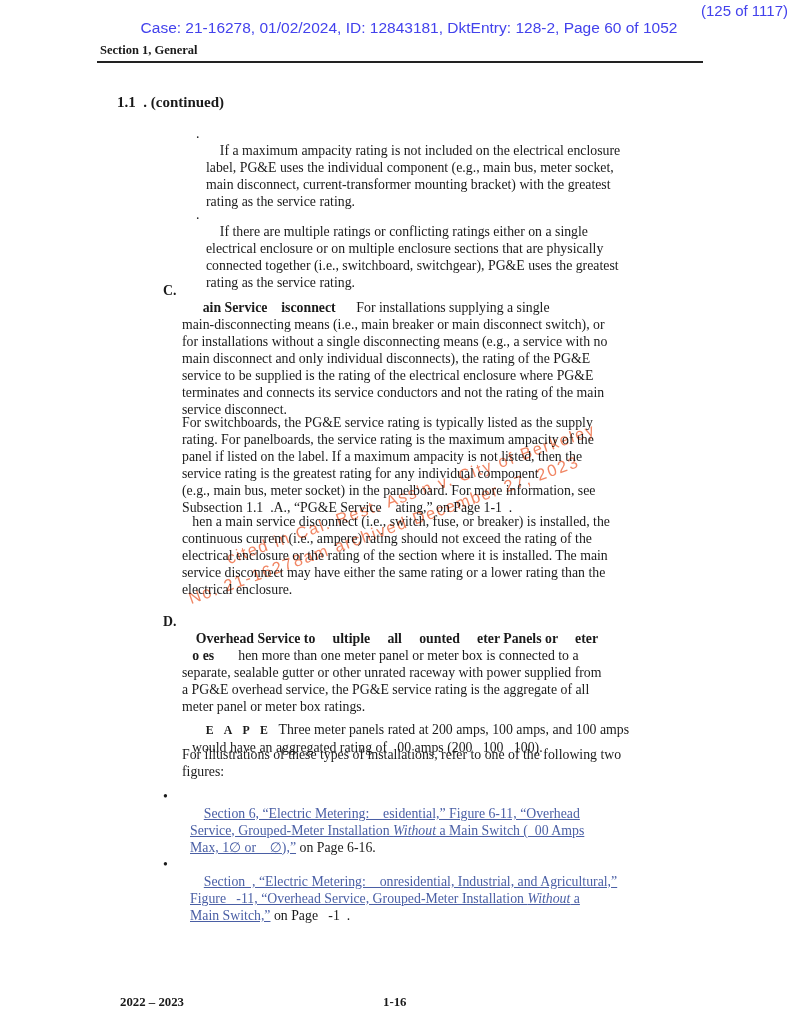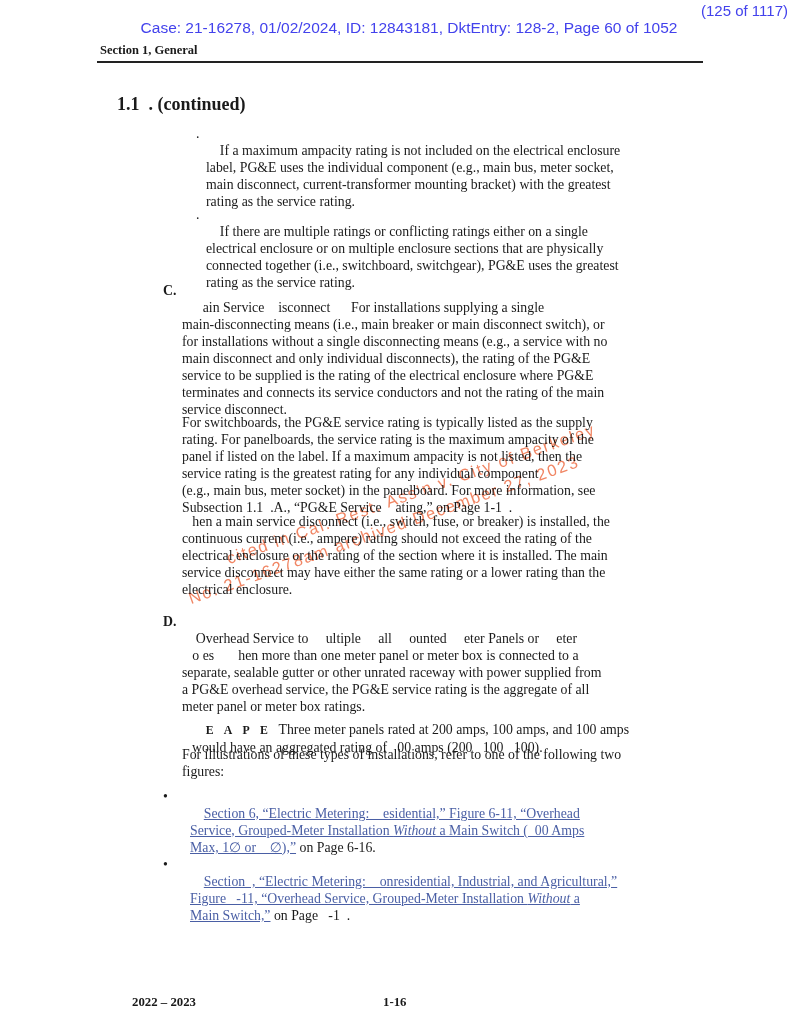--- a/index.html
+++ b/index.html
@@ -6,27 +6,27 @@
   .page{
     position:relative;width:800px;height:1035px;background:#ffffff;
     font-family:"Liberation Serif",serif;color:#1a1a1a;overflow:hidden;
     margin:0 auto;
   }
   .stamp{position:absolute;font-family:"Liberation Sans",sans-serif;color:#4342ec;}
   .stamp-count{top:2px;right:12px;font-size:15px;}
   .stamp-case{top:19px;left:0;width:100%;text-align:center;font-size:15.5px;padding-left:9px;}
   .section-label{position:absolute;top:43px;left:100px;font-size:12.5px;font-weight:bold;}
   .rule{position:absolute;top:61px;left:97px;width:606px;height:0;border-bottom:2px solid #222;}
-  .h11{position:absolute;top:94px;left:117px;font-size:18px;font-weight:bold;margin:0;white-space:pre-wrap;}
+  .h11{position:absolute;top:94px;left:117px;font-size:15px;font-weight:bold;margin:0;white-space:pre-wrap;}
   .blk{position:absolute;width:545px;font-size:13.8px;line-height:17px;white-space:pre-wrap;z-index:1;}
   .marker{position:absolute;top:0;}
   .marker-dot{left:-10px;}
   .marker-letter{left:-19px;font-weight:bold;}
   .marker-bullet{left:-27px;}
-  .b{font-weight:normal;}
+  .b{font-weight:bold;}
   .xlabel{font-weight:bold;font-size:11.8px;letter-spacing:.5px;}
   .link{color:#4a5fa5;text-decoration:underline;cursor:pointer;}
   .linki{font-style:italic;}
   #bullet1{left:206px;top:125px;}
   #bullet2{left:206px;top:206px;}
   #secC{left:182px;top:282px;}
   #paraSwitch{left:182px;top:406px;margin-top:8px;}
   #paraWhen{left:182px;top:513px;}
   #secD{left:182px;top:613px;}
   #example{left:192px;top:704px;text-indent:8px;}
@@ -34,21 +34,21 @@
   #link1{left:190px;top:788px;}
   #link2{left:190px;top:856px;}
   .wm{
     position:absolute;font-family:"Liberation Sans",sans-serif;white-space:nowrap;
     font-size:16.5px;letter-spacing:1.8px;z-index:2;opacity:.85;
     mix-blend-mode:multiply;pointer-events:none;
   }
   #wm1{left:224px;top:550px;transform:rotate(-19.5deg);transform-origin:0 0;}
   #wm2{left:186px;top:590px;transform:rotate(-19.5deg);transform-origin:0 0;}
   .footer-item{position:absolute;font-size:12.8px;font-weight:bold;}
-  #footerLeft{left:132px;top:995px;}
+  #footerLeft{left:120px;top:995px;}
   #footerCenter{left:383px;top:995px;}
 </style>
 </head>
 <body>
 
 <div class="page">
 
   <div class="stamp stamp-count">(125 of 1117)</div>
   <div class="stamp stamp-case">Case: 21-16278, 01/02/2024, ID: 12843181, DktEntry: 128-2, Page 60 of 1052</div>
   <div class="section-label">Section 1, General</div>

